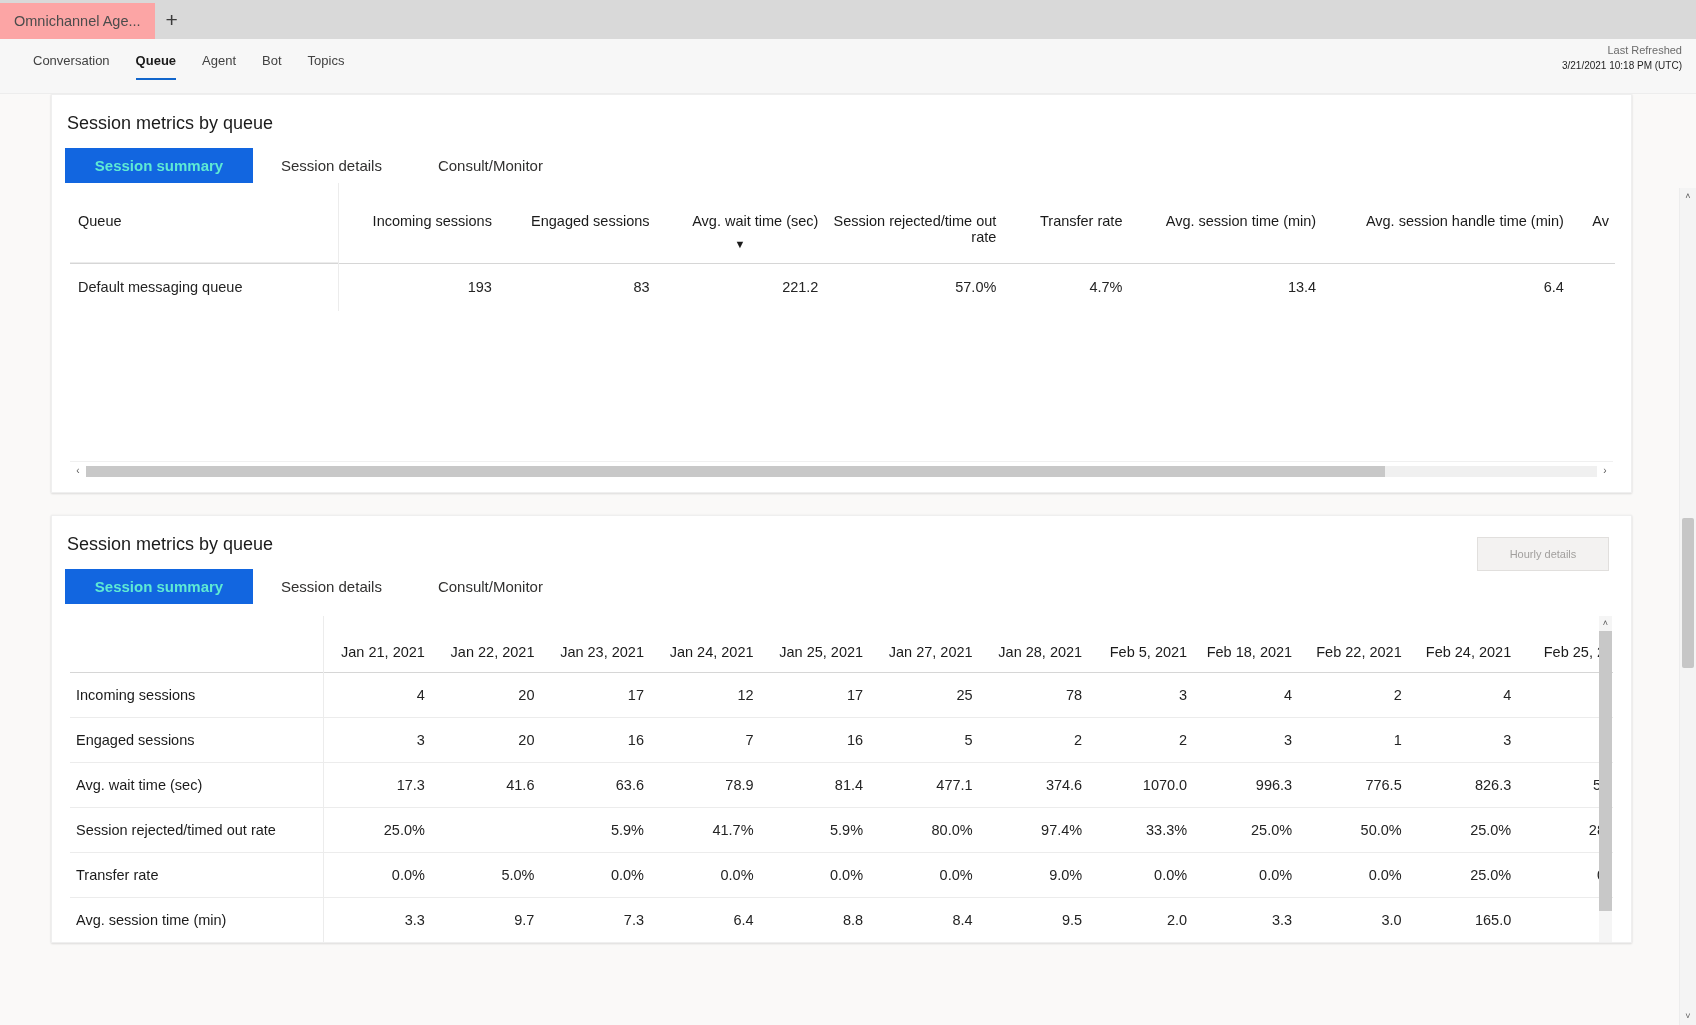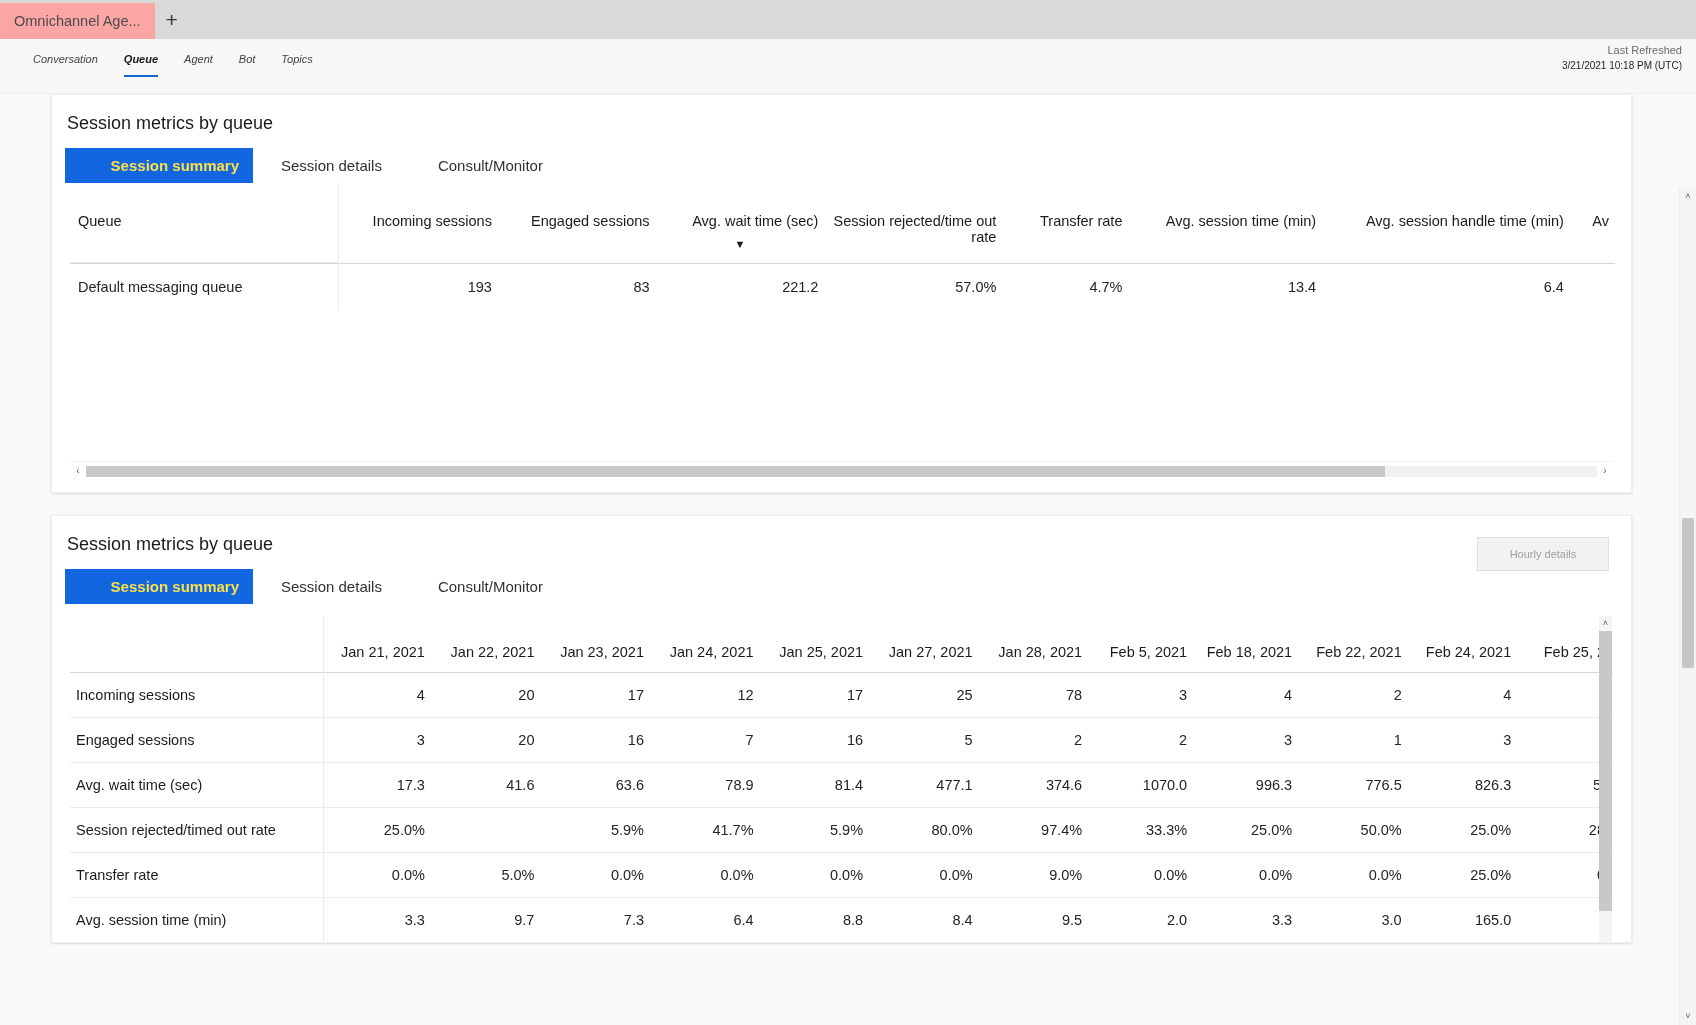--- a/index.html
+++ b/index.html
@@ -62,24 +62,23 @@
     border-bottom: 1px solid #ededed;
     display: flex;
     align-items: flex-start;
     position: relative;
     padding-top: 10px;
   }
   .navtabs { display: flex; align-items: flex-start; padding-left: 20px; }
   .navtab {
     position: relative;
     padding: 4px 13px 12px 13px;
-    font-size: 11px;
+    font-size: 13px;
     color: #424242;
     white-space: nowrap;
-    font-style: italic;
   }
   .navtab.selected { color: #1b1b1b; font-weight: bold; }
   .navtab.selected::after {
     content: "";
     position: absolute;
     left: 13px; right: 13px; bottom: 0;
     height: 2px;
     background: #1266cc;
   }
   .refreshblock {
@@ -114,24 +113,24 @@
   
   .pivots { display: flex; align-items: center; padding: 14px 0 0 13px; }
   .pivot {
     font-size: 15px;
     color: #323130;
     padding: 9px 14px;
     white-space: nowrap;
   }
   .pivot.active {
     background: #1266e0;
-    color: #fde047;
+    color: #5eead4;
     font-weight: bold;
     min-width: 188px;
-    text-align: right;
+    text-align: center;
   }
   .pivot.plain { padding: 9px 28px; }
 
   
   .t1wrap { position: relative; padding: 0 16px 0 18px; }
   .t1 { width: 100%; border-collapse: collapse; table-layout: fixed; }
   .t1 th {
     font-weight: normal;
     font-size: 14.5px;
     color: #1b1b1b;

